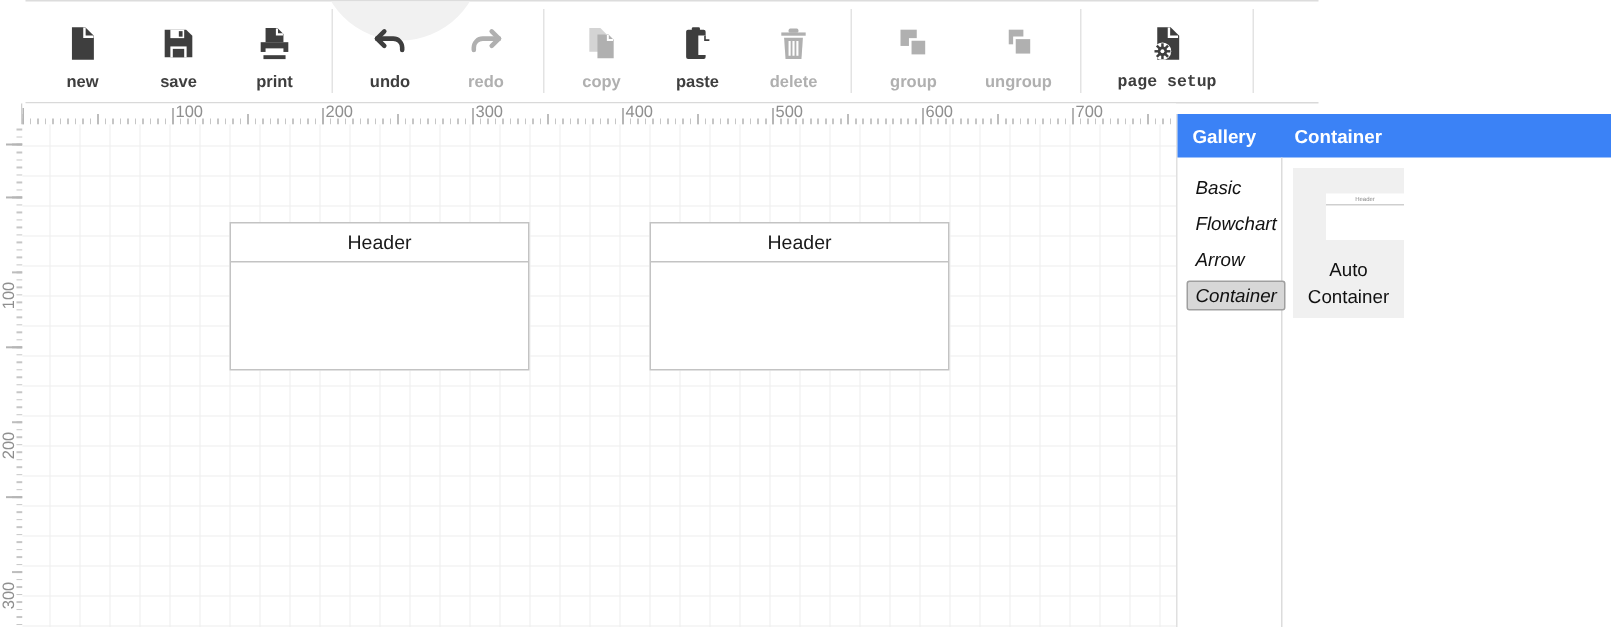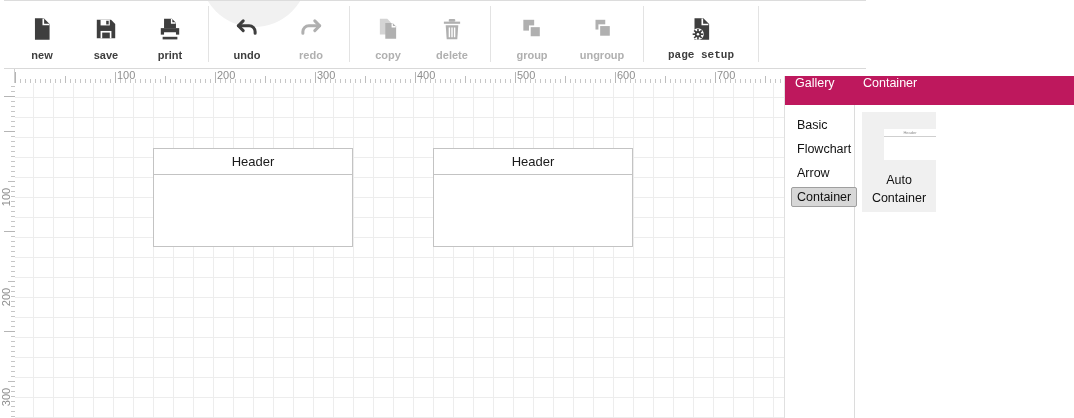--- a/index.html
+++ b/index.html
@@ -2,21 +2,21 @@
 <html><head>
 <meta charset="utf-8">
 <style>
   * { margin:0; padding:0; box-sizing:border-box; }
   html,body { background:#fff; }
   body { font-family:"Liberation Sans", sans-serif; }
   .screen { position:relative; width:1074px; height:418px; background:#fff; overflow:hidden; }
 
   
   .toolbar {
-    position:absolute; left:4px; top:0; width:862px; height:69px;
+    position:absolute; left:17px; top:0; width:862px; height:69px;
     background:#fff; border-top:1px solid #dcdcdc; border-bottom:1px solid #d9d9d9;
     display:flex; align-items:stretch; padding-left:6px; overflow:hidden;
   }
   .wm-circle { position:absolute; left:196px; top:-82px; width:108px; height:108px;
     border-radius:50%; background:#f1f1f1; pointer-events:none; }
   .tb-btn {
     position:relative; width:64px; display:flex; flex-direction:column; align-items:center;
     padding-top:13px; gap:5px; color:#3e3e3e; cursor:pointer; background:transparent; border:none;
   }
   .tb-btn .icon { height:30px; display:flex; align-items:center; justify-content:center; }
@@ -62,26 +62,26 @@
   .shape-container { position:absolute; width:200px; height:99px; background:#fff;
     border:1px solid #c3c3c3; }
   .shape-container .hdr { height:26px; border-bottom:1px solid #c3c3c3;
     display:flex; align-items:center; justify-content:center; font-size:13px; color:#1a1a1a; }
   .shape-1 { left:138px; top:65px; }
   .shape-2 { left:418px; top:65px; }
 
   
   .panel { position:absolute; left:784px; top:76px; width:290px; height:342px; background:#fff;
     border-left:1px solid #e0e0e0; display:flex; flex-direction:column; }
-  .panel-header { height:29px; flex:none; background:#be185d; color:#fff;
-    display:flex; font-size:12.5px; font-weight:400; }
+  .panel-header { height:29px; flex:none; background:#3b82f6; color:#fff;
+    display:flex; align-items:center; font-size:12.5px; font-weight:700; }
   .panel-tab { margin-left:10px; width:52px; }
   .panel-title { margin-left:16px; }
   .panel-body { flex:1; display:flex; min-height:0; }
-  .panel-nav { width:70px; flex:none; border-right:1px solid #dcdcdc; padding-top:10px; }
+  .panel-nav { width:70px; flex:none; border-right:1px solid #dcdcdc; padding-top:10px;font-style:italic; }
   .nav-item { margin:0 0 4px 6px; padding:2px 5px; font-size:12.5px; color:#111;
     width:max-content; border:1px solid transparent; cursor:pointer; }
   .nav-item.selected { background:#d7d7d7; border-color:#9f9f9f; border-radius:2px; }
   .panel-content { flex:1; display:flex; align-items:flex-start; gap:4px; padding:7px 0 0 7px; }
   .tile { width:74px; height:100px; background:#f0f0f0; display:flex; flex-direction:column;
     align-items:flex-end; cursor:pointer; }
   .thumb { margin-top:17px; width:52px; height:31px; background:#fff; overflow:hidden; }
   .thumb-hdr { height:8px; border-bottom:1px solid #cfcfcf; font-size:4px; line-height:8px;
     text-align:center; color:#8a8a8a; overflow:hidden; }
   .tile-label { margin-top:auto; margin-bottom:5px; text-align:center; font-size:12.5px;
@@ -162,20 +162,31 @@
         <svg viewBox="0 0 24 24" width="26" height="26">
             <path d="M4.5 2.5h6.8l3.2 3.2v11.3h-10z" fill="currentColor" opacity=".55"></path>
             <path d="M9.5 6.5h6.8l3.2 3.2V21h-10z" fill="currentColor"></path>
             <path d="M15.9 6.7v3.2h3.2" fill="none" stroke="#fff" stroke-width="1.2"></path>
           </svg>
       </span>
       <span class="lbl">copy</span>
     </button>
 
 
+    <button class="tb-btn">
+      <span class="icon">
+        <svg viewBox="0 0 24 24" width="26" height="26">
+            <rect x="5" y="3.5" width="12" height="18" rx="1.2" fill="currentColor"></rect>
+            <rect x="8.5" y="2" width="5" height="3.5" rx=".8" fill="currentColor"></rect>
+            <path d="M12.5 7h4.3l2.7 2.7V19h-7z" fill="#fff"></path>
+            <path d="M16.6 7.2v2.7h2.7" fill="none" stroke="currentColor" stroke-width="1"></path>
+          </svg>
+      </span>
+      <span class="lbl">paste</span>
+    </button>
 
     <button class="tb-btn disabled">
       <span class="icon">
         <svg viewBox="0 0 24 24" width="26" height="26">
             <rect x="9" y="2.8" width="6" height="2.6" rx="1" fill="currentColor"></rect>
             <rect x="4.5" y="5.2" width="15" height="2" fill="currentColor"></rect>
             <path d="M6.2 8.5h11.6l-.9 13H7.1z" fill="currentColor"></path>
             <path d="M9.6 10.5v9M12 10.5v9M14.4 10.5v9" stroke="#fff" stroke-width="1.3"></path>
           </svg>
       </span>

